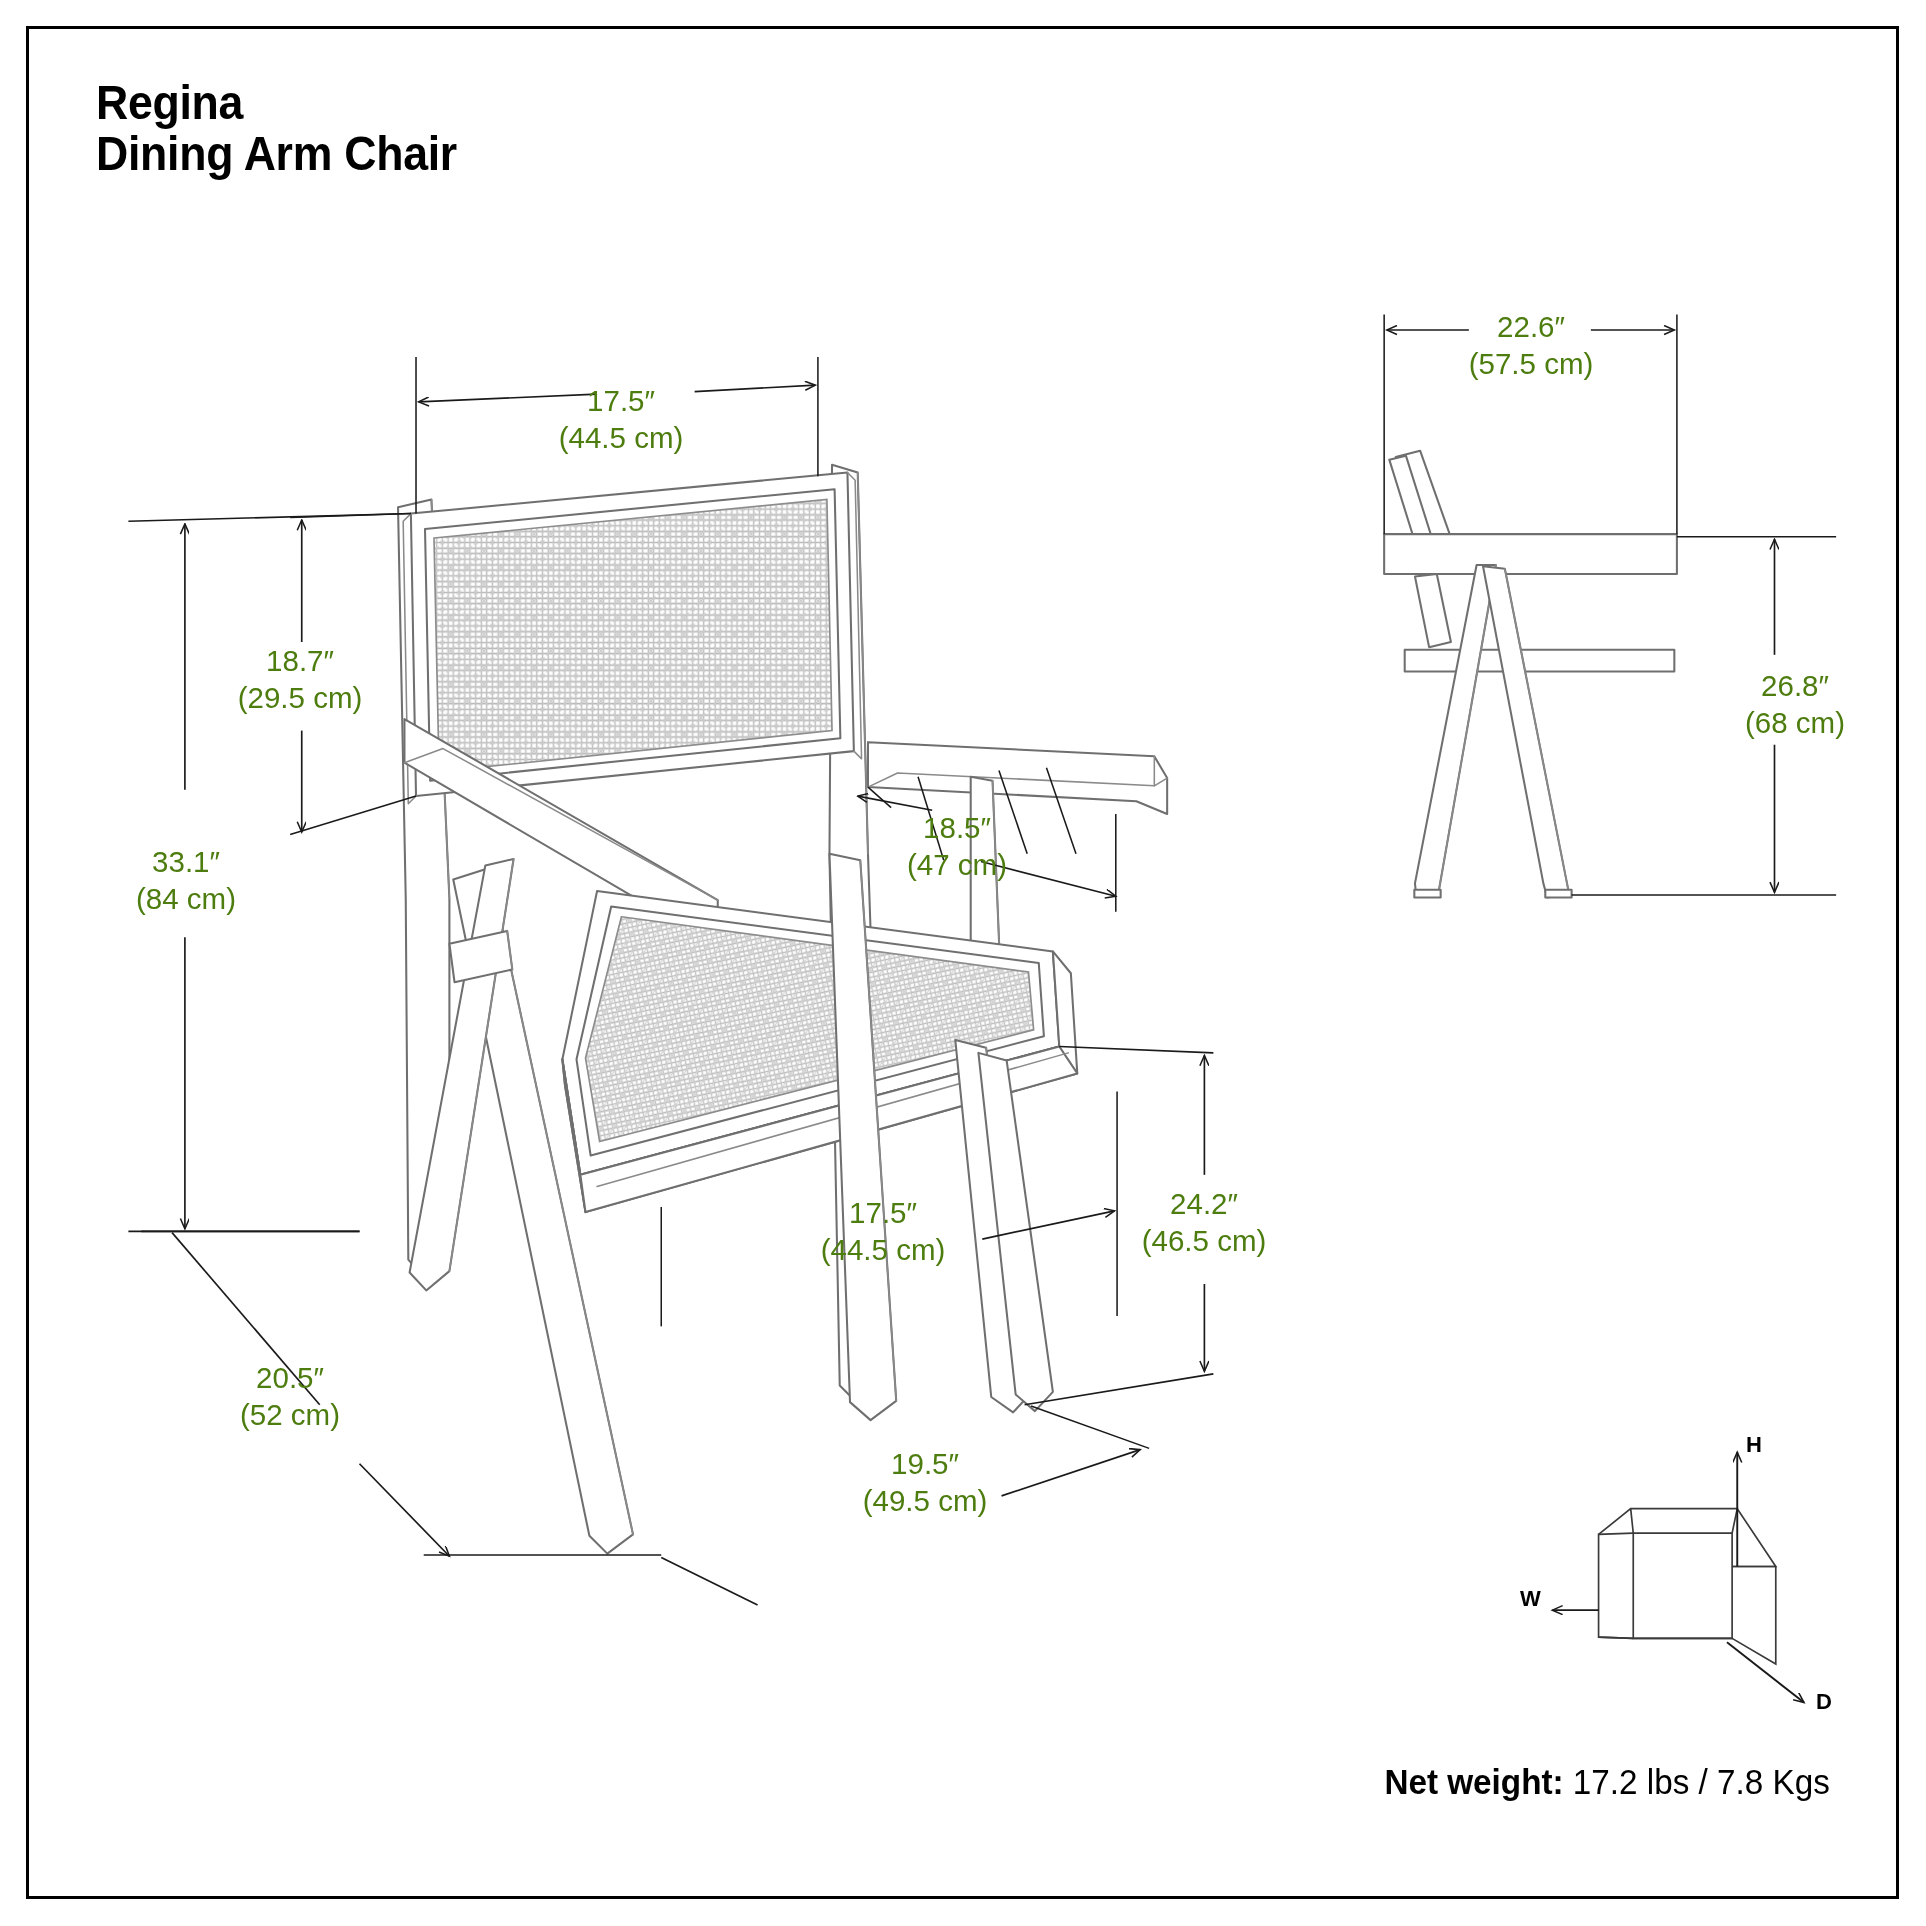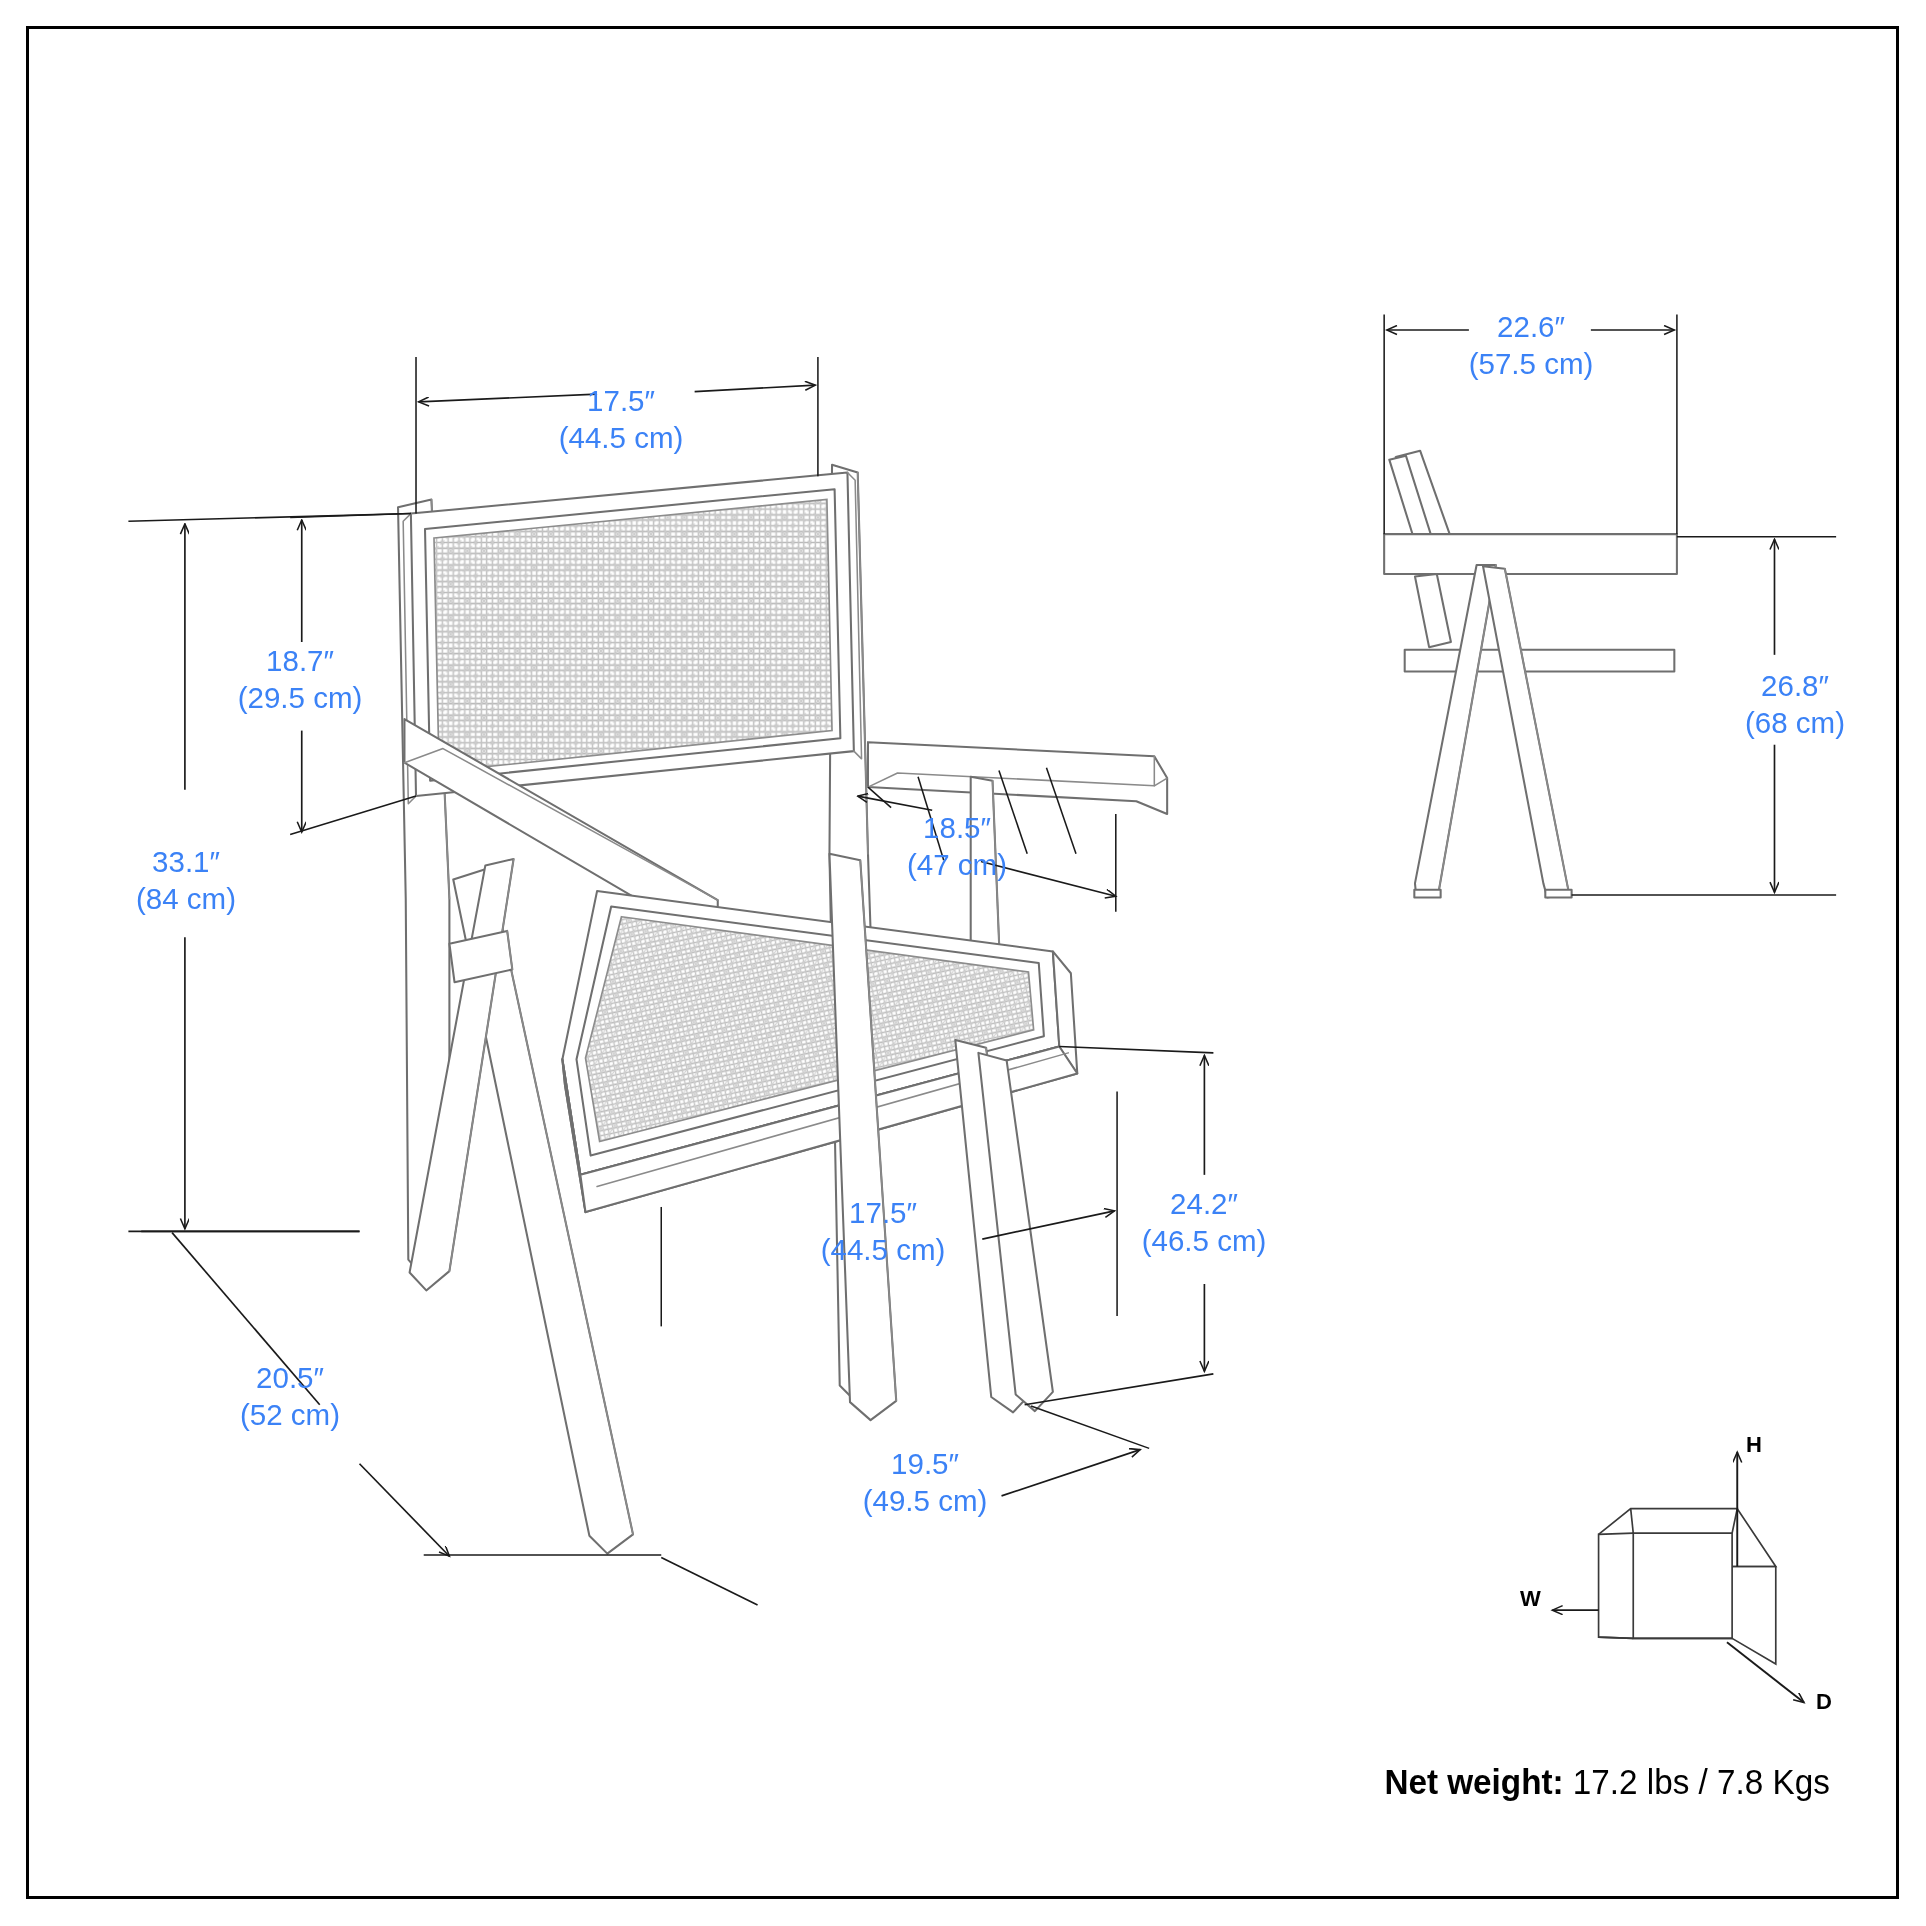--- a/index.html
+++ b/index.html
@@ -42,21 +42,21 @@
     transform:scaleX(0.93);
     transform-origin:left center;
     white-space:nowrap;
   }
   
   .dim{
     position:absolute;
     font-family:"Liberation Sans","DejaVu Sans",sans-serif;
     font-size:29.5px;
     line-height:1.24;
-    color:#3b82f6;
+    color:#4d7c0f;
     white-space:nowrap;
     text-align:center;
   }
   .dim .v1{display:block;font-weight:500;}
   .dim .v2{display:block;font-weight:400;}
   .dim.ctr{transform:translateX(-50%);}
 
   
   svg.layer{
     position:absolute;left:0;top:0;
@@ -95,20 +95,24 @@
   #net-weight .lbl{font-weight:bold;}
   #net-weight .val{font-weight:normal;}
 </style>
 </head>
 <body>
 
 <div id="sheet">
 
   <div id="frame"></div>
 
+  <div id="title-block">
+    <span class="line">Regina</span>
+    <span class="line">Dining Arm Chair</span>
+  </div>
 
   <svg class="layer" viewBox="0 0 3000 3000">
     <defs>
 
       <pattern id="cane" width="26" height="26" patternUnits="userSpaceOnUse">
         <rect width="26" height="26" fill="#ffffff"></rect>
         <path d="M0 4 H26 M0 13 H26 M0 22 H26" stroke="#b9b9b9" stroke-width="2.6"></path>
         <path d="M4 0 V26 M13 0 V26 M22 0 V26" stroke="#c4c4c4" stroke-width="2.4"></path>
         <path d="M-4 -4 L30 30 M-4 22 L4 30 M22 -4 L30 4" stroke="#cdcdcd" stroke-width="2"></path>
         <path d="M30 -4 L-4 30 M-4 4 L4 -4 M22 30 L30 22" stroke="#cdcdcd" stroke-width="2"></path>

